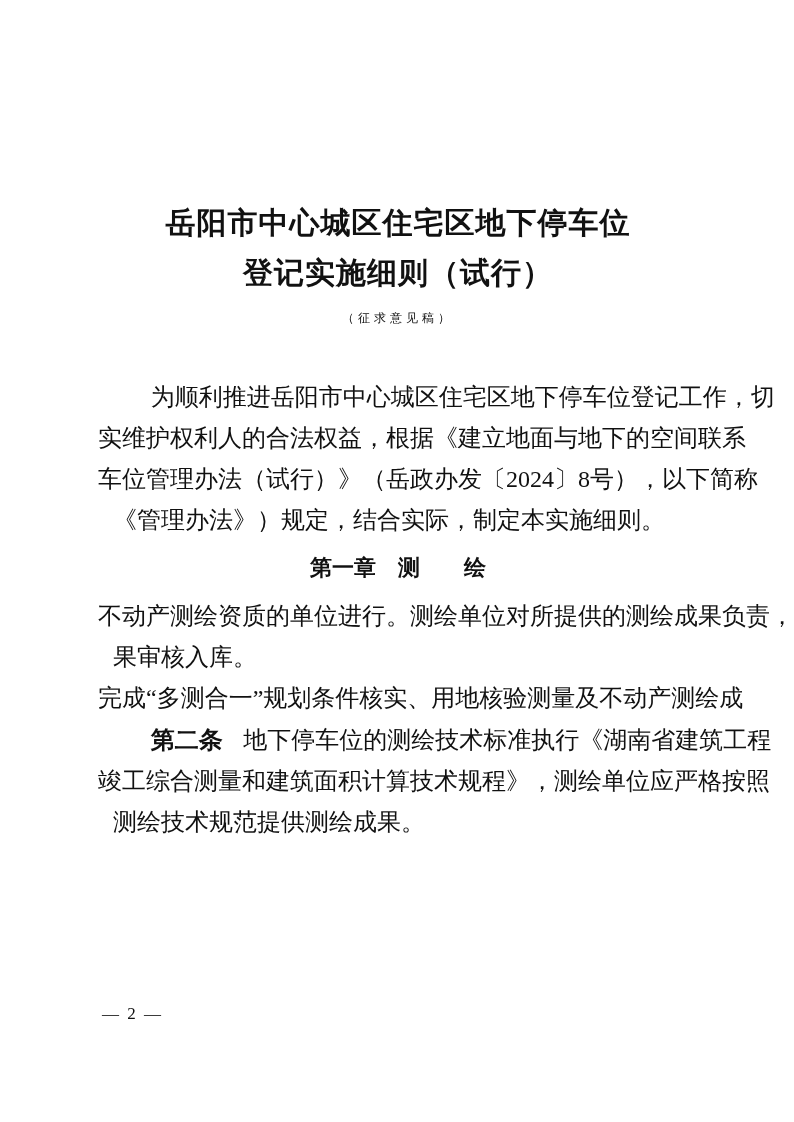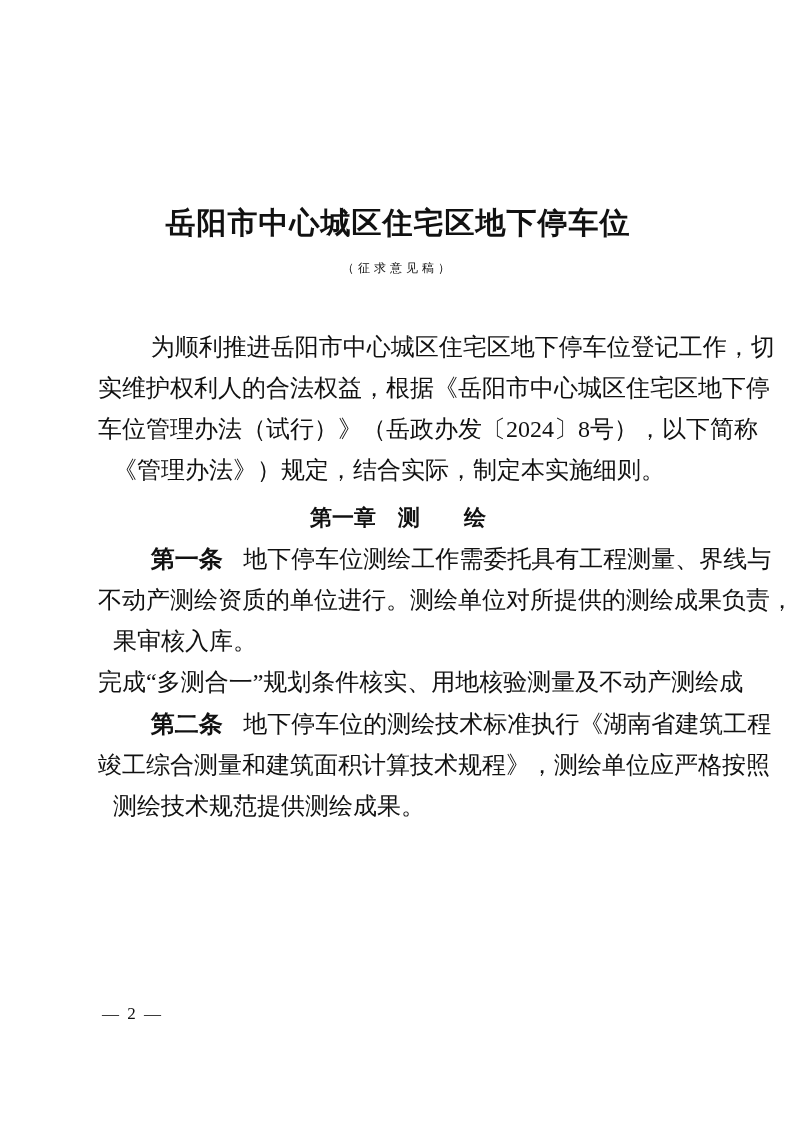--- a/index.html
+++ b/index.html
@@ -61,54 +61,55 @@
     font-family: "Liberation Sans", "DejaVu Sans", sans-serif;
     margin-right: 0.85em;
   }
   .chapter {
     font-size: 22px;
     font-weight: 700;
     font-family: "Liberation Sans", "DejaVu Sans", sans-serif;
     text-align: center;
     line-height: 41px;
     margin-top: 6px;
+    margin-bottom: 8px;
   }
   .page-number {
     position: absolute;
     left: 102px;
     top: 1004px;
     font-size: 17px;
     letter-spacing: 2px;
   }
 </style>
 </head>
 <body>
 
 <div class="page">
   <div class="content">
 
     <h1 class="title">
       <span class="tline">岳阳市中心城区住宅区地下停车位</span>
+      <span class="tline">登记实施细则（试行）</span>
     </h1>
 
     <div class="subtitle">（征求意见稿）</div>
 
     <div class="body-text">
 
       <div class="para">
         <div class="line indent">为顺利推进岳阳市中心城区住宅区地下停车位登记工作，切</div>
-        <div class="line">实维护权利人的合法权益，根据《岳阳市中心城区住宅区地下停</div>
+        <div class="line">实维护权利人的合法权益，根据《建立地面与地下的空间联系</div>
         <div class="line">车位管理办法（试行）》（岳政办发〔2024〕8号），以下简称</div>
         <div class="line end">《管理办法》）规定，结合实际，制定本实施细则。</div>
       </div>
 
       <div class="chapter">第一章　测　　绘</div>
 
       <div class="para">
-        <div class="line indent"><span class="art-label">第一条</span><span>地下停车位测绘工作需委托具有工程测量、界线与</span></div>
         <div class="line">不动产测绘资质的单位进行。测绘单位对所提供的测绘成果负责，</div>
         <div class="line end">果审核入库。</div>
         <div class="line">完成“多测合一”规划条件核实、用地核验测量及不动产测绘成</div>
       </div>
 
       <div class="para">
         <div class="line indent"><span class="art-label">第二条</span><span>地下停车位的测绘技术标准执行《湖南省建筑工程</span></div>
         <div class="line">竣工综合测量和建筑面积计算技术规程》，测绘单位应严格按照</div>
         <div class="line end">测绘技术规范提供测绘成果。</div>
       </div>

